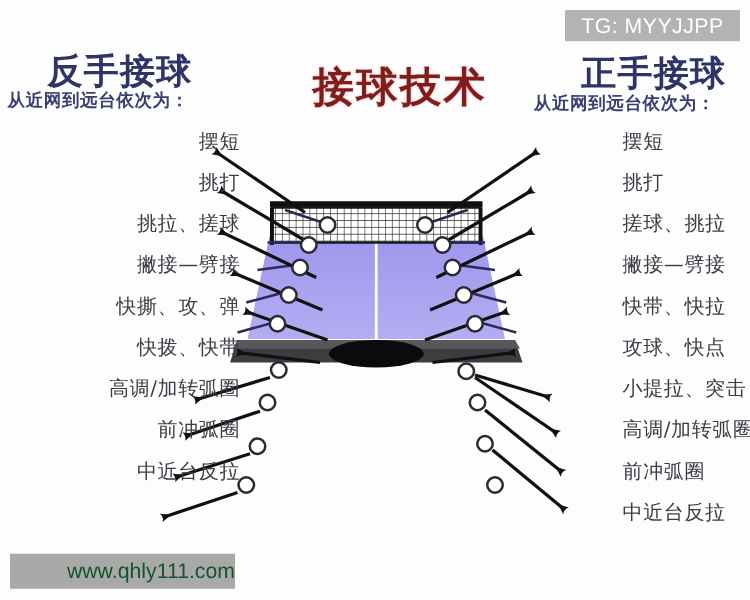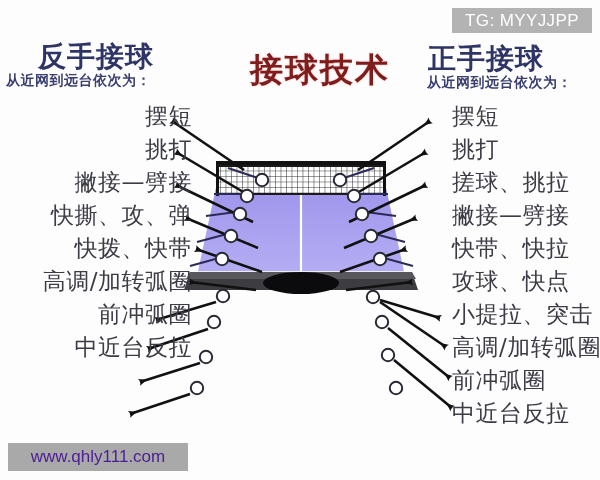--- a/index.html
+++ b/index.html
@@ -35,24 +35,24 @@
   }
 
   
   .watermark {
     position: absolute;
     left: 8px;
     top: 443px;
     width: 180px;
     height: 28px;
     background: #a9a9a9;
-    color: #4c1d95;
+    color: #14532d;
     font-size: 17px;
     line-height: 28px;
-    text-align: center;
+    text-align: right;
     font-family: "Liberation Sans", sans-serif;
   }
 
   
   .main-title {
     position: absolute;
     left: 235px;
     top: 28px;
     width: 170px;
     text-align: center;
@@ -67,21 +67,21 @@
   .side-title {
     position: absolute;
     font-size: 28px;
     font-weight: 700;
     color: #2f3466;
     font-family: "DejaVu Sans", sans-serif;
     letter-spacing: 1px;
     white-space: nowrap;
   }
   .side-title.left  { left: 38px;  top: 38px; }
-  .side-title.right { left: 428px; top: 40px; }
+  .side-title.right { left: 465px; top: 40px; }
 
   .side-sub {
     position: absolute;
     font-size: 14px;
     font-weight: 700;
     color: #3a3f70;
     font-family: Liberation Mono, monospace;
     letter-spacing: 0.5px;
     white-space: nowrap;
   }
@@ -90,27 +90,28 @@
 
   
   .col {
     position: absolute;
     width: 210px;
   }
   .col.left  { left: 0px;   top: 105px; text-align: right; }
   .col.right { left: 440px; top: 105px; text-align: left; }
 
   .tech {
-    font-size: 23px;
+    font-size: 16px;
     color: #3c3c46;
     font-family: "DejaVu Sans", sans-serif;
     line-height: 1;
     height: 33px;
     white-space: nowrap;
     letter-spacing: 0.5px;
+    margin-left: 46px;
   }
   .col.left .tech  { padding-right: 18px; }
   .col.right .tech { padding-left: 12px; }
 
   
   #diagram {
     position: absolute;
     left: 0;
     top: 0;
     width: 600px;
@@ -232,20 +233,21 @@
 
   <div class="side-title left">反手接球</div>
   <div class="side-sub left">从近网到远台依次为：</div>
 
   <div class="side-title right">正手接球</div>
   <div class="side-sub right">从近网到远台依次为：</div>
 
   <div class="col left" id="left-col">
       <div class="tech">摆短</div>
       <div class="tech">挑打</div>
+      <div class="tech">挑拉、搓球</div>
       <div class="tech">撇接—劈接</div>
       <div class="tech">快撕、攻、弹</div>
       <div class="tech">快拨、快带</div>
       <div class="tech">高调/加转弧圈</div>
       <div class="tech">前冲弧圈</div>
       <div class="tech">中近台反拉</div>
     </div>
   <div class="col right" id="right-col">
       <div class="tech">摆短</div>
       <div class="tech">挑打</div>

